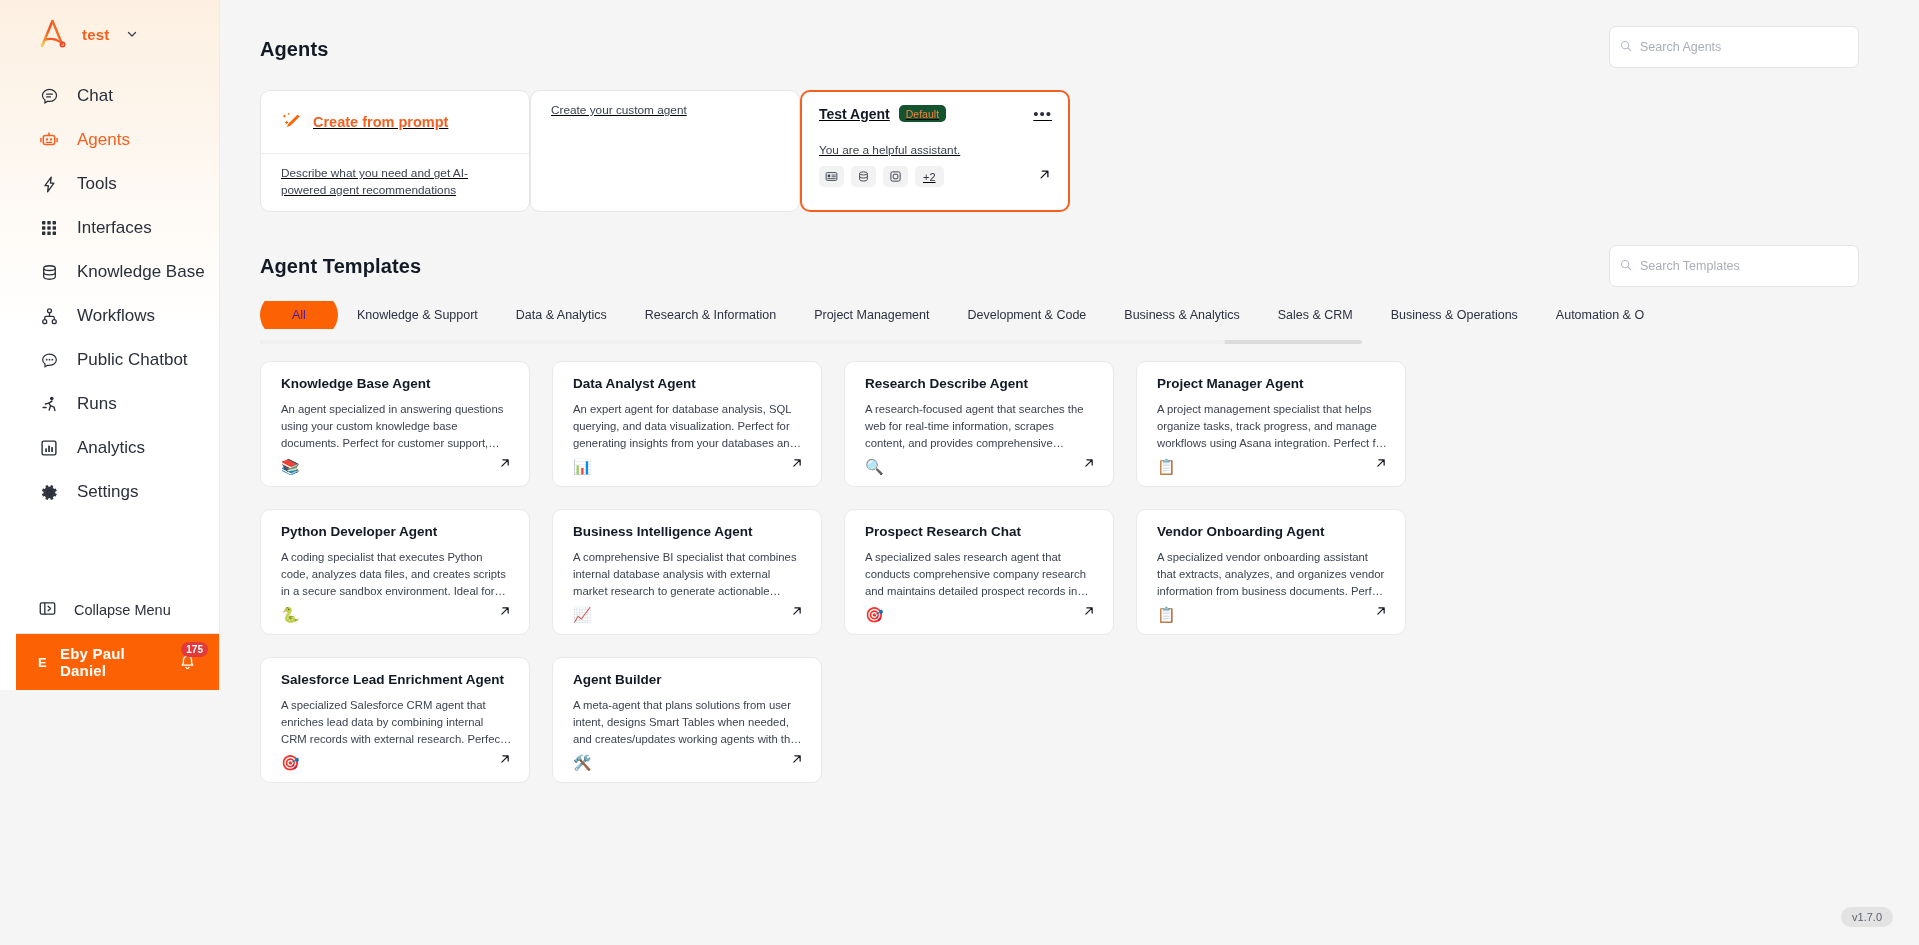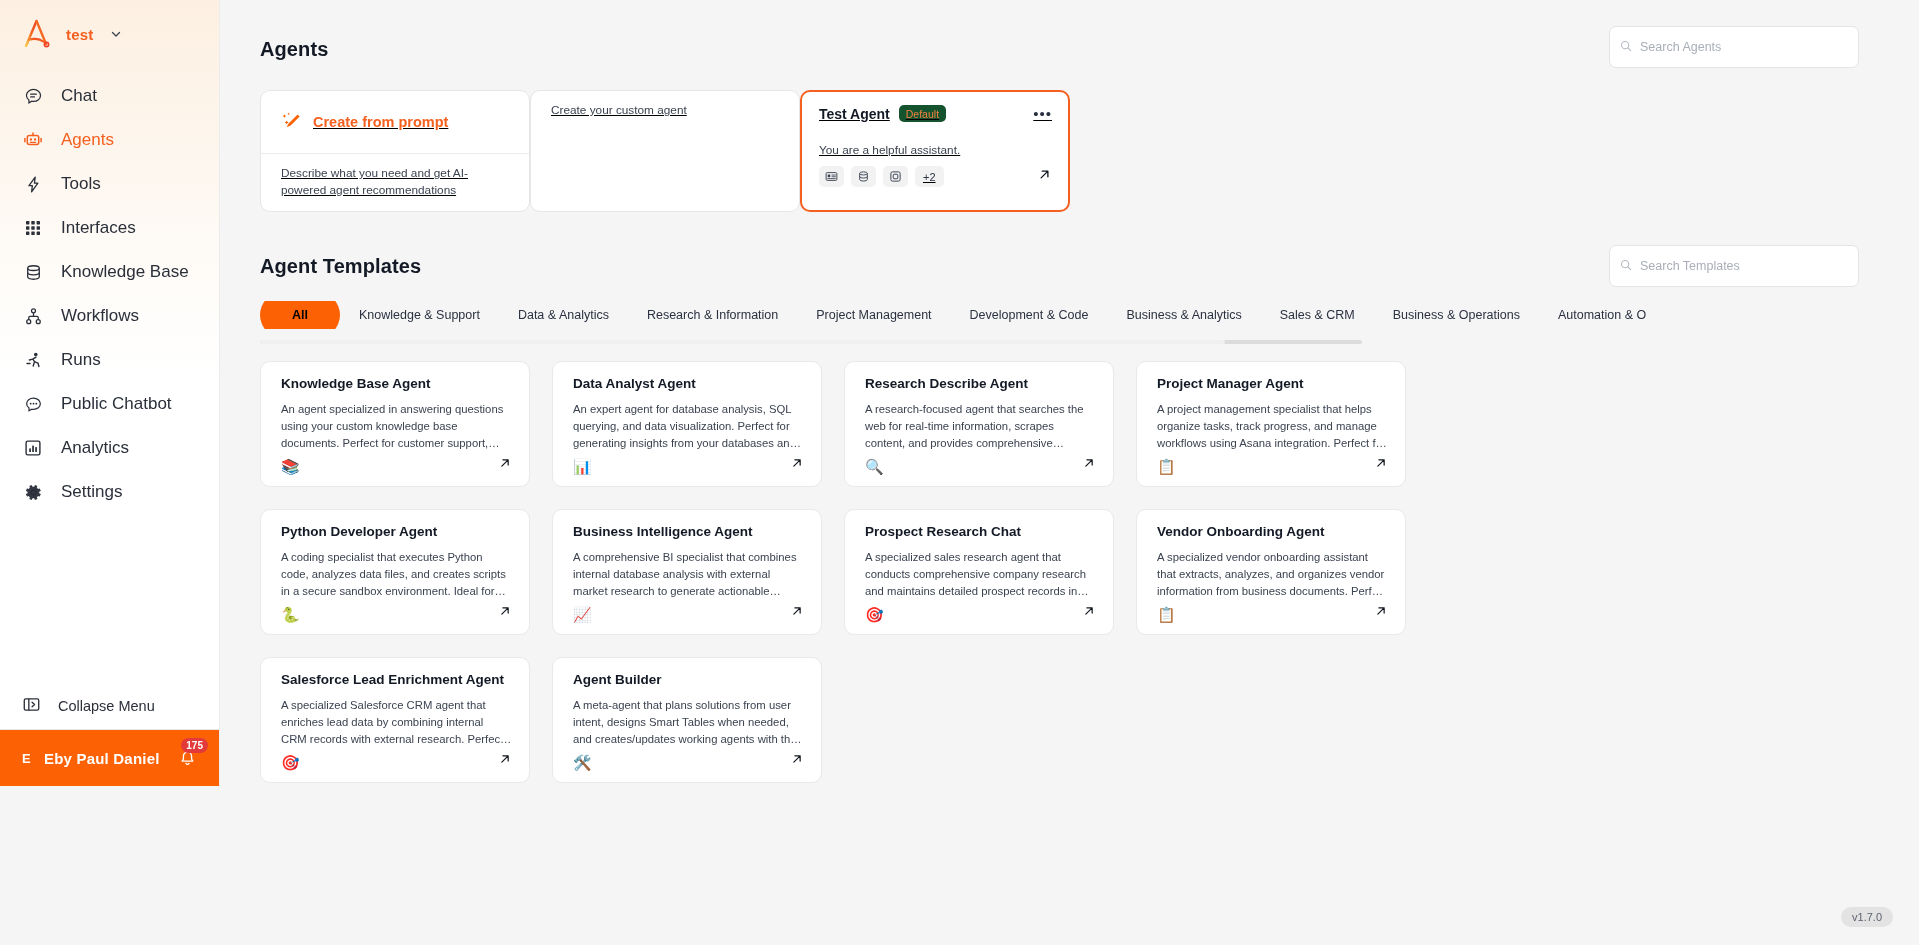--- a/index.html
+++ b/index.html
@@ -6,25 +6,26 @@
   html, body {
     width: 1919px; height: 945px;
     overflow: hidden;
     font-family: "Liberation Sans", sans-serif;
     background: #f5f5f5;
   }
   .app { display: flex; width: 1919px; height: 945px; }
 
   
   .sidebar {
-    width: 220px; height: 786px;
+    width: 220px; height: 690px;
     background: linear-gradient(180deg,#fdf0e2 0%,#fdf4ea 14%,#fefaf5 30%,#ffffff 48%,#ffffff 100%);
     border-right: 1px solid #ececec;
     display: flex; flex-direction: column;
     position: relative;
+    padding-left: 16px;
   }
   .brand { display: flex; align-items: center; gap: 14px; padding: 18px 0 14px 22px; }
   .brand-logo { width: 30px; height: 32px; flex: none; }
   .brand-name { font-size: 15px; font-weight: 700; color: #f4601f; letter-spacing: .2px; }
   .brand-caret { margin-left: 2px; display: flex; align-items: center; }
 
   .nav { margin-top: 10px; display: flex; flex-direction: column; }
   .nav-item {
     display: flex; align-items: center; gap: 17px;
     height: 44px; padding-left: 22px; cursor: pointer;
@@ -113,21 +114,21 @@
   .templates-head { margin-top: 33px; display: flex; align-items: center; justify-content: space-between; }
   .tabs-wrap { margin-top: 14px; position: relative; }
   .tabs {
     display: flex; align-items: center; gap: 0px; overflow: hidden;
     height: 28px;
   }
   .tab {
     font-size: 12.5px; color: #2b3140; padding: 6px 19px; border-radius: 999px;
     white-space: nowrap; cursor: pointer; line-height: 1;
   }
-  .tab.active { background: #fc6203; color: #000000; font-weight: 700; padding: 17px 32px; }
+  .tab.active { background: #fc6203; color: #4c1d95; font-weight: 400; padding: 17px 32px; }
   .tab-scrollbar { margin-top: 11px; height: 4px; background: #dcdcdc; border-radius: 3px; width: 1102px; position: relative; }
   .tab-scrollbar .thumb { position: absolute; left: 0; top: 0; height: 4px; width: 965px; background: #f0f0f0; border-radius: 3px; }
 
   .tpl-grid {
     margin-top: 17px; display: grid; grid-template-columns: repeat(4, 270px);
     gap: 22px 22px;
   }
   .tpl-card {
     width: 270px; height: 126px; background: #fff; border: 1px solid #e9e9e9;
     border-radius: 10px; padding: 14px 17px 12px 20px; cursor: pointer;
@@ -250,39 +251,39 @@
             <circle cx="15" cy="15.4" r="2.1" fill="none" stroke="#2a2f3a" stroke-width="1.35"></circle>
             <path d="M10 6.1v3.3M5 13.3v-2a1.4 1.4 0 0 1 1.4-1.4h7.2A1.4 1.4 0 0 1 15 11.3v2" fill="none" stroke="#2a2f3a" stroke-width="1.35"></path>
           </svg>
         </span>
         <span>Workflows</span>
       </div>
 
       <div class="nav-item">
         <span class="nav-ico">
           <svg width="19" height="19" viewBox="0 0 20 20">
-            <circle cx="12.4" cy="3.7" r="1.9" fill="#2a2f3a"></circle>
-            <path d="M12.6 6.4 9.2 8.6l1.9 2.6-1.4 4.6M11.1 11.2l3.6 1.5 1 3.6M9.2 8.6 5.6 9.4M3.2 13.1h3.2" fill="none" stroke="#2a2f3a" stroke-width="1.5" stroke-linecap="round" stroke-linejoin="round"></path>
-          </svg>
-        </span>
-        <span>Runs</span>
-      </div>
-
-      <div class="nav-item">
-        <span class="nav-ico">
-          <svg width="19" height="19" viewBox="0 0 20 20">
             <path d="M10 3.2c-4 0-7.2 2.6-7.2 5.9 0 1.8 1 3.5 2.5 4.6v2.9l2.9-1.6c.6.1 1.2.2 1.8.2 4 0 7.2-2.6 7.2-5.9S14 3.2 10 3.2z" fill="none" stroke="#2a2f3a" stroke-width="1.3"></path>
             <g fill="#2a2f3a">
                 <circle cx="7" cy="9.1" r=".95"></circle>
                 <circle cx="10" cy="9.1" r=".95"></circle>
                 <circle cx="13" cy="9.1" r=".95"></circle>
               </g>
           </svg>
         </span>
         <span>Public Chatbot</span>
+      </div>
+
+      <div class="nav-item">
+        <span class="nav-ico">
+          <svg width="19" height="19" viewBox="0 0 20 20">
+            <circle cx="12.4" cy="3.7" r="1.9" fill="#2a2f3a"></circle>
+            <path d="M12.6 6.4 9.2 8.6l1.9 2.6-1.4 4.6M11.1 11.2l3.6 1.5 1 3.6M9.2 8.6 5.6 9.4M3.2 13.1h3.2" fill="none" stroke="#2a2f3a" stroke-width="1.5" stroke-linecap="round" stroke-linejoin="round"></path>
+          </svg>
+        </span>
+        <span>Runs</span>
       </div>
 
       <div class="nav-item">
         <span class="nav-ico">
           <svg width="18" height="18" viewBox="0 0 18 18">
             <rect x="2.1" y="2.1" width="13.8" height="13.8" rx="1.6" fill="none" stroke="#2a2f3a" stroke-width="1.4"></rect>
             <g fill="#2a2f3a">
                 <rect x="5.2" y="9.4" width="1.7" height="3.6"></rect>
                 <rect x="8.2" y="6.6" width="1.7" height="6.4"></rect>
                 <rect x="11.2" y="8.1" width="1.7" height="4.9"></rect>

